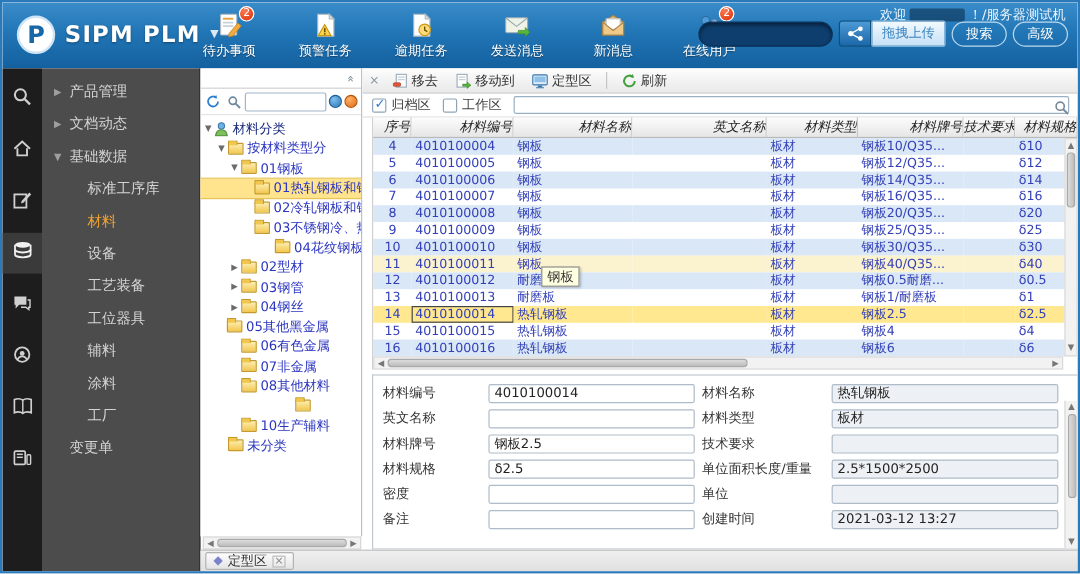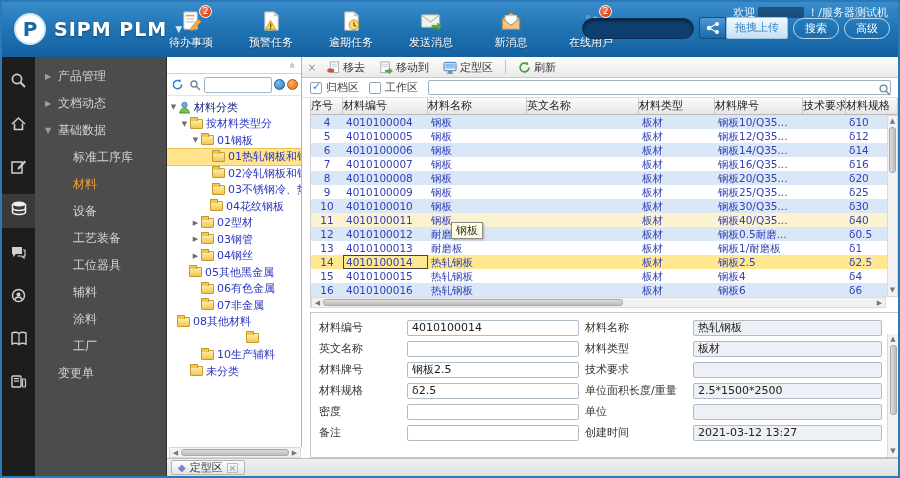--- a/index.html
+++ b/index.html
@@ -70,21 +70,21 @@
   .m-filter { height:20px; display:flex; align-items:center; gap:4px; padding:0 6px 0 8px; border-bottom:1px solid #e0e0e0; }
   .chk { width:12px; height:12px; border:1px solid #8fa4b5; background:#fff; border-radius:2px; position:relative; cursor:pointer; flex:none; }
   .chk.checked::after { content:"✓"; position:absolute; left:1px; top:-3px; color:#2a7fd0; font-size:11px; font-weight:bold; }
   .chk-label { font-size:11px; color:#444; margin-right:6px; }
   .m-filterinput { flex:1; height:15px; border:1px solid #9ab0c4; border-radius:2px; font-size:11px; padding:0 18px 0 4px; outline:none; }
   .filter-mag { margin-left:-17px; width:14px; height:14px; flex:none; cursor:pointer; }
 
   .m-tablewrap { position:relative; height:210px; margin-left:8px; border-left:1px solid #d0d0d0; }
   .tgrid { display:grid; grid-template-columns:32px 85px 99px 112px 76px 88px 43px 1fr; }
   .thead { height:17px; }
-  .thead .th { background:linear-gradient(180deg,#fcfcfc,#e6e6e6); border-right:1px solid #c6c6c6; border-bottom:1px solid #b9b9b9; font-size:11px; color:#222; text-align:left; line-height:16px; white-space:nowrap; overflow:hidden; cursor:pointer; }
+  .thead .th { background:linear-gradient(180deg,#fcfcfc,#e6e6e6); border-right:1px solid #c6c6c6; border-bottom:1px solid #b9b9b9; font-size:11px; color:#222; text-align:right; line-height:16px; white-space:nowrap; overflow:hidden; cursor:pointer;font-style:italic; }
   .trow { height:14px; }
   .trow .td { font-size:10.5px; color:#3340b8; line-height:14px; padding:0 3px; white-space:nowrap; overflow:hidden; cursor:pointer; }
   .trow .td.c { text-align:center; padding:0; }
   .trow.alt .td { background:#d9e7f6; }
   .trow.soft .td { background:#fbf2cf; }
   .trow.selected .td { background:#ffe88f; }
   .td.focused { outline:1px solid #444; outline-offset:-1px; }
   .tbl-vscroll { position:absolute; right:0; top:17px; width:11px; height:182px; background:#f2f2f2; border:1px solid #dadada; display:flex; flex-direction:column; align-items:center; }
   .vs-arrow { height:11px; font-size:7px; color:#777; line-height:11px; cursor:pointer; }
   .vs-thumb { width:7px; height:46px; background:linear-gradient(90deg,#dcdcdc,#bdbdbd); border:1px solid #a9a9a9; border-radius:3px; cursor:pointer; }
@@ -362,21 +362,21 @@
         <div class="tnode" style="padding-left: 35px;">
           <span class="arr"></span>
           <span class="folder"></span>
           <span class="lbl">02冷轧钢板和钢带</span>
         </div>
         <div class="tnode" style="padding-left: 35px;">
           <span class="arr"></span>
           <span class="folder"></span>
           <span class="lbl">03不锈钢冷、热轧钢板</span>
         </div>
-        <div class="tnode" style="padding-left: 33px;">
+        <div class="tnode" style="padding-left: 52px;">
           <span class="arr"></span>
           <span class="folder"></span>
           <span class="lbl">04花纹钢板</span>
         </div>
         <div class="tnode" style="padding-left: 24px;">
           <span class="arr">▶</span>
           <span class="folder"></span>
           <span class="lbl">02型材</span>
         </div>
         <div class="tnode" style="padding-left: 24px;">
@@ -397,21 +397,21 @@
         <div class="tnode" style="padding-left: 24px;">
           <span class="arr"></span>
           <span class="folder"></span>
           <span class="lbl">06有色金属</span>
         </div>
         <div class="tnode" style="padding-left: 24px;">
           <span class="arr"></span>
           <span class="folder"></span>
           <span class="lbl">07非金属</span>
         </div>
-        <div class="tnode" style="">
+        <div class="tnode" style="padding-left: 24px;">
           <span class="arr"></span>
           <span class="folder"></span>
           <span class="lbl">08其他材料</span>
         </div>
         <div class="tnode" style="padding-left: 24px; gap: 45px;">
           <span class="arr"></span>
           <span class="folder"></span>
           <span class="lbl">09油液</span>
         </div>
         <div class="tnode" style="padding-left: 24px;">

